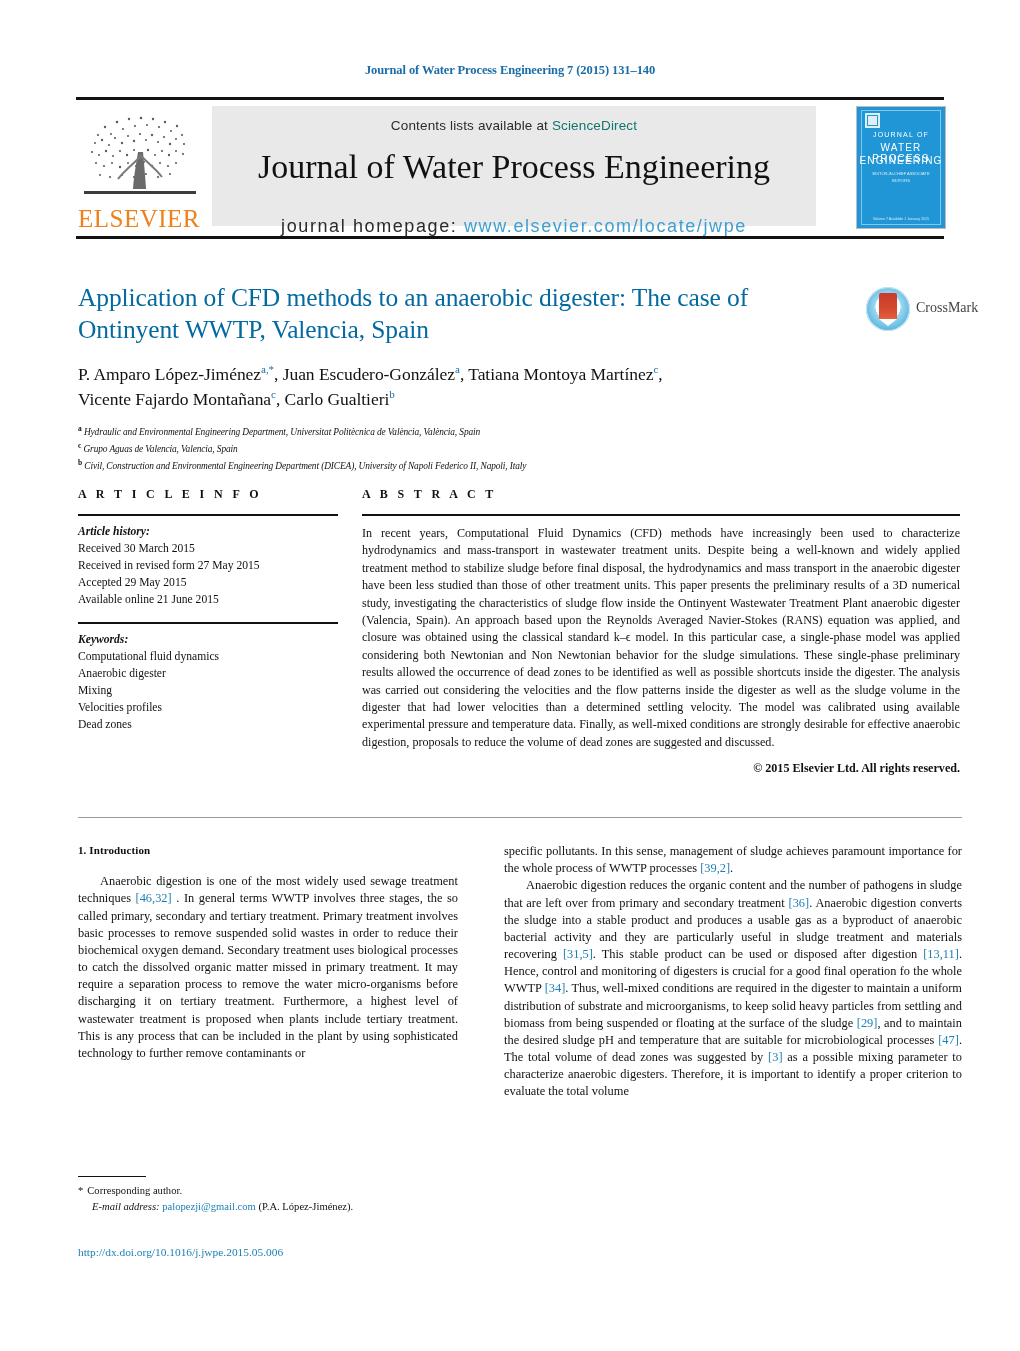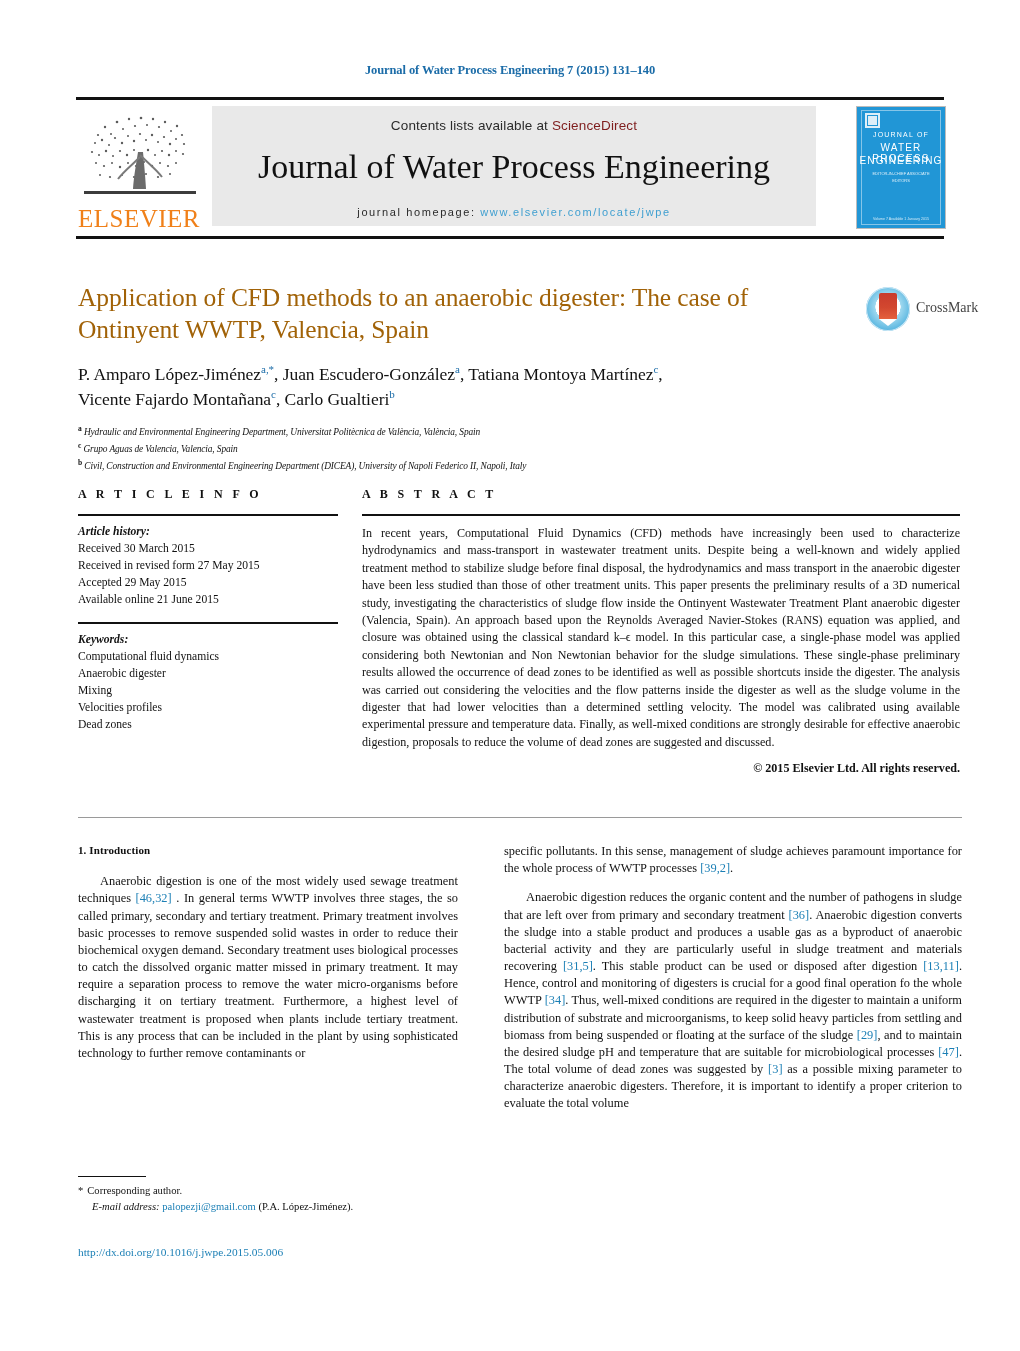--- a/index.html
+++ b/index.html
@@ -90,33 +90,33 @@
     text-align: center;
   }
   .banner-contents {
     margin-top: 12px;
     font-family: "Liberation Sans", sans-serif;
     font-size: 13.5px;
     color: #2b2b2b;
     letter-spacing: 0.15px;
   }
   .banner-contents .sd {
-    color: #7f1d1d;
+    color: #0f766e;
   }
   .banner-title {
     margin-top: 15px;
     font-family: "Liberation Serif", serif;
     font-size: 34px;
     color: #111;
     letter-spacing: 0px;
   }
   .banner-homepage {
-    margin-top: 20px;
+    margin-top: 30px;
     font-family: "Liberation Sans", sans-serif;
-    font-size: 11px;
+    font-size: 18px;
     color: #2b2b2b;
     letter-spacing: 1.6px;
   }
   .banner-homepage .url {
     color: #3f9fd0;
   }
 
   
   .cover {
     position: absolute;
@@ -180,21 +180,21 @@
   .title-block {
     position: absolute;
     left: 78px;
     top: 282px;
     width: 760px;
   }
   .paper-title {
     font-family: "Liberation Serif", serif;
     font-size: 25.5px;
     line-height: 1.24;
-    color: #a16207;
+    color: #0369a1;
     margin: 0;
     font-weight: 400;
     letter-spacing: -0.1px;
   }
   .authors {
     margin-top: 17px;
     font-family: "Liberation Serif", serif;
     font-size: 17.5px;
     line-height: 1.35;
     color: #111;
@@ -360,21 +360,21 @@
     font-size: 12.6px;
     font-weight: bold;
     font-style: italic;
     margin: 19px 0 0 0;
   }
   p.para {
     margin: 0;
     text-indent: 22px;
   }
   p.para.first { margin-top: 15px; }
-  p.para + p.para { margin-top: 12px; }
+  p.para + p.para { margin-top: 0; }
   .ref { color: #1b7fb5; }
 
   
   .footnote {
     position: absolute;
     left: 78px;
     top: 1176px;
     width: 380px;
   }
   .fn-rule {

